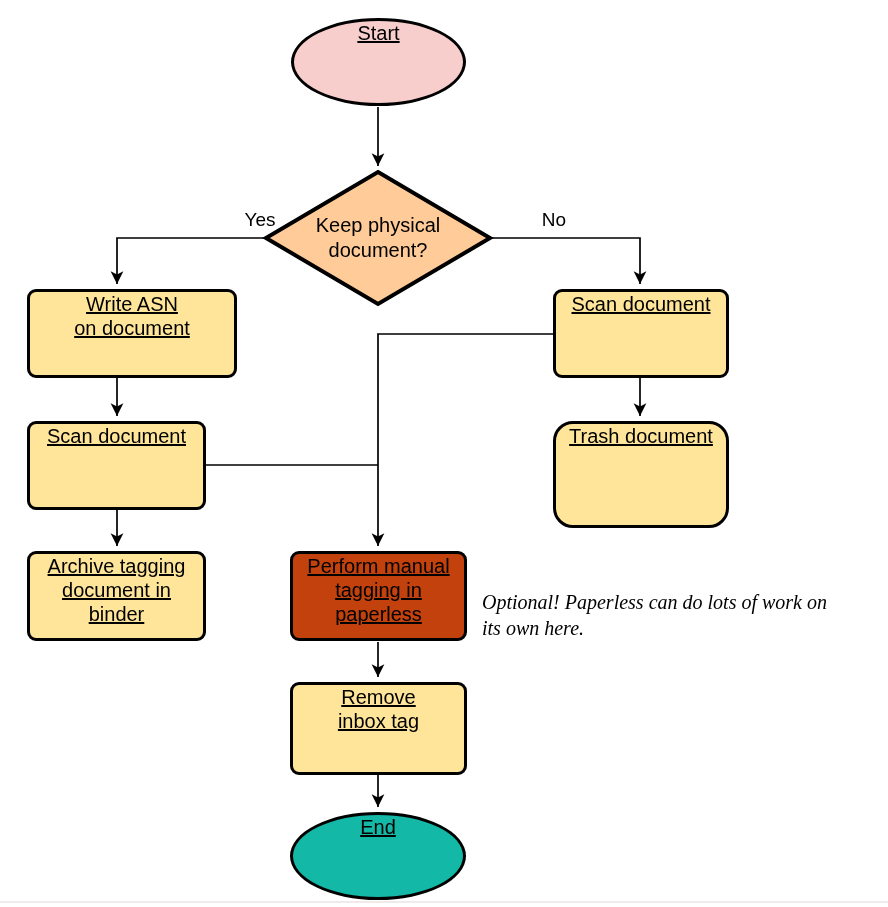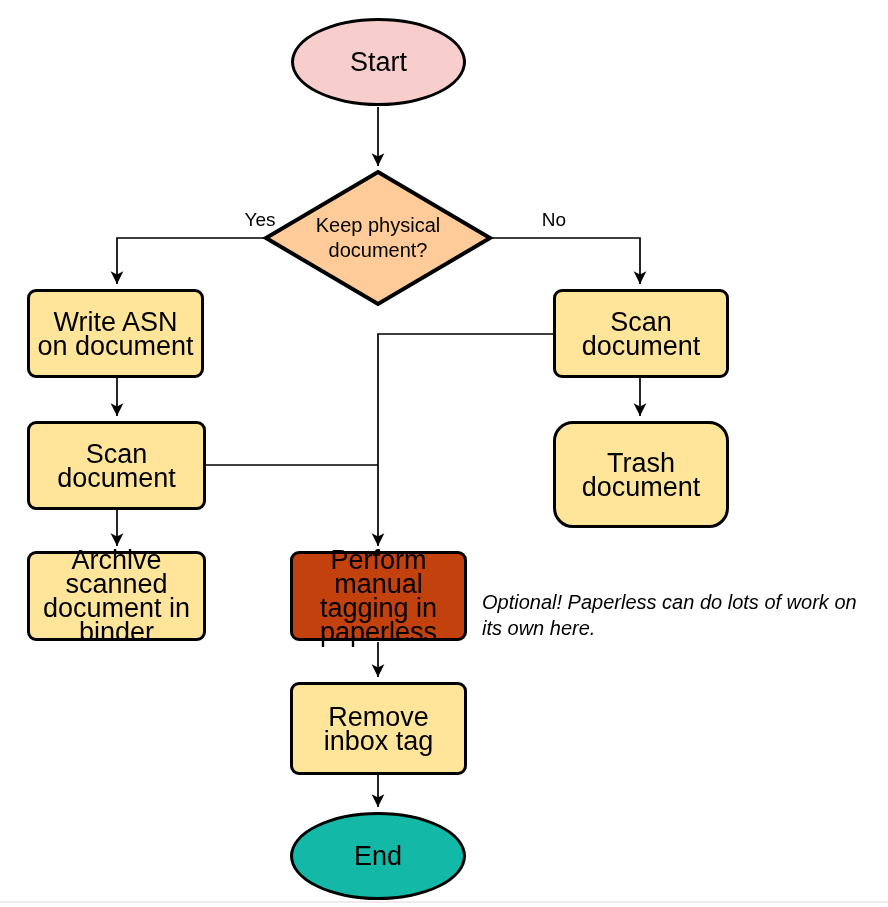--- a/index.html
+++ b/index.html
@@ -16,27 +16,28 @@
     color: #000000;
   }
   #edges {
     position: absolute;
     left: 0; top: 0;
     width: 888px; height: 907px;
   }
   .node {
     position: absolute;
     display: flex;
-    align-items: center;
+    align-items: flex-start;
     justify-content: center;
     text-align: center;
     white-space: pre-line;
-    font-size: 27px;
+    font-size: 20px;
     line-height: 24px;
     box-sizing: border-box;
+    text-decoration: underline;
   }
   .process {
     border: 3px solid #000000;
     border-radius: 9px;
   }
   .terminal {
     border: 3.5px solid #000000;
     border-radius: 50%;
   }
   .decision-label {
@@ -105,50 +106,50 @@
 
 <div class="decision-label" style="left:266px; top:172px; width:224px; height:132px;">
   <span>Keep physical
 document?</span>
 </div>
 
 <div class="edge-label" style="left:205px; top:209px; width:46px;">Yes</div>
 
 <div class="edge-label" style="left:499px; top:209px; width:46px;">No</div>
 
-<div class="node process" style="left: 27px; top: 289px; width: 177px; height: 89px; background: rgb(255, 229, 153);">
+<div class="node process" style="left: 27px; top: 289px; width: 210px; height: 89px; background: rgb(255, 229, 153);">
   <span>Write ASN
 on document</span>
 </div>
 
 <div class="node process" style="left: 27px; top: 421px; width: 179px; height: 89px; background: rgb(255, 229, 153);">
   <span>Scan document</span>
 </div>
 
 <div class="node process" style="left: 27px; top: 551px; width: 179px; height: 90px; background: rgb(255, 229, 153);">
-  <span>Archive scanned
+  <span>Archive tagging
 document in
 binder</span>
 </div>
 
 <div class="node process" style="left: 553px; top: 289px; width: 176px; height: 89px; background: rgb(255, 229, 153);">
   <span>Scan document</span>
 </div>
 
 <div class="node process" style="left: 553px; top: 421px; width: 176px; height: 107px; background: rgb(255, 229, 153); border-radius: 20px;">
   <span>Trash document</span>
 </div>
 
 <div class="node process" style="left: 290px; top: 551px; width: 177px; height: 90px; background: #c2410c;">
   <span>Perform manual
 tagging in
 paperless</span>
 </div>
 
-<div class="annotation" style="left:482px; top:589px;">Optional! Paperless can do lots of work on
+<div class="annotation" style="left:482px; top:589px;font-family:Liberation Serif, serif;">Optional! Paperless can do lots of work on
 its own here.</div>
 
 <div class="node process" style="left: 290px; top: 682px; width: 177px; height: 93px; background: rgb(255, 229, 153);">
   <span>Remove
 inbox tag</span>
 </div>
 
 <div class="node terminal" style="left: 290px; top: 812px; width: 176px; height: 88px; background: #14b8a6;">
   <span>End</span>
 </div>

